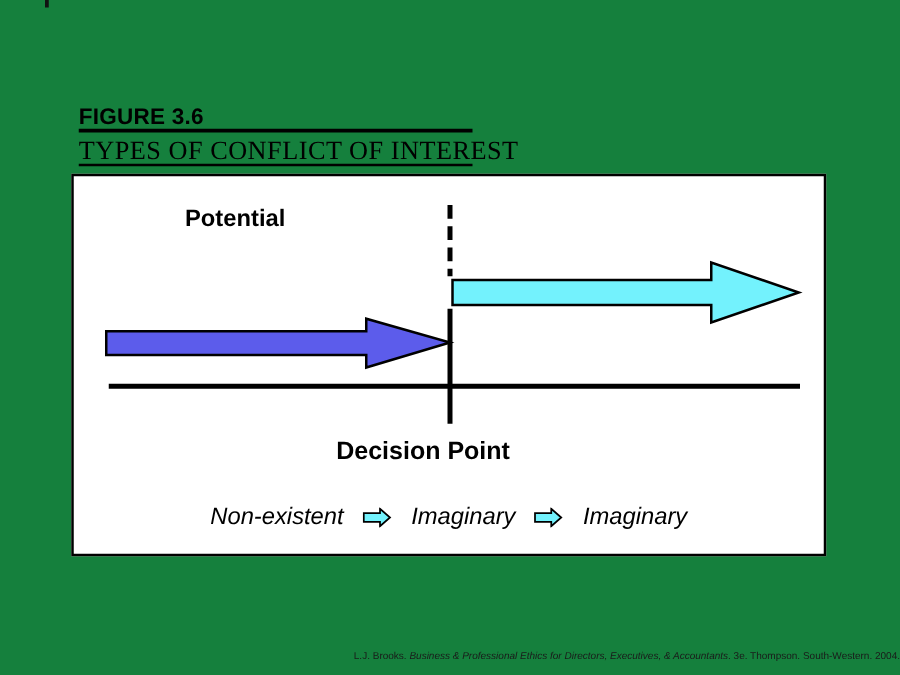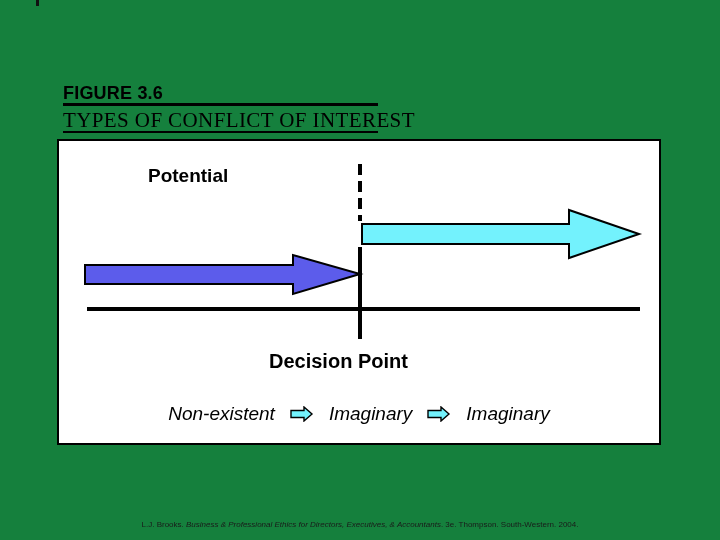--- a/index.html
+++ b/index.html
@@ -42,21 +42,21 @@
     text-align:left;font-size:20px;font-weight:bold;color:#000;
   }
   .spectrum-row{
     position:absolute;left:0;right:0;top:262px;
     display:flex;justify-content:center;align-items:center;gap:15px;
     font-size:19px;font-style:italic;color:#000;
   }
   .spectrum-row .mini-arrow{flex:0 0 auto;display:block;}
   .footer{
     position:absolute;left:0;right:0;top:519px;
-    text-align:center;font-size:8px;color:#1a1a1a;
+    text-align:right;font-size:8px;color:#1a1a1a;
     font-family:"Liberation Sans",sans-serif;
     line-height:11px;
   }
   .footer .it{font-style:italic;}
 </style>
 </head>
 <body>
 
 <div class="slide">
 

